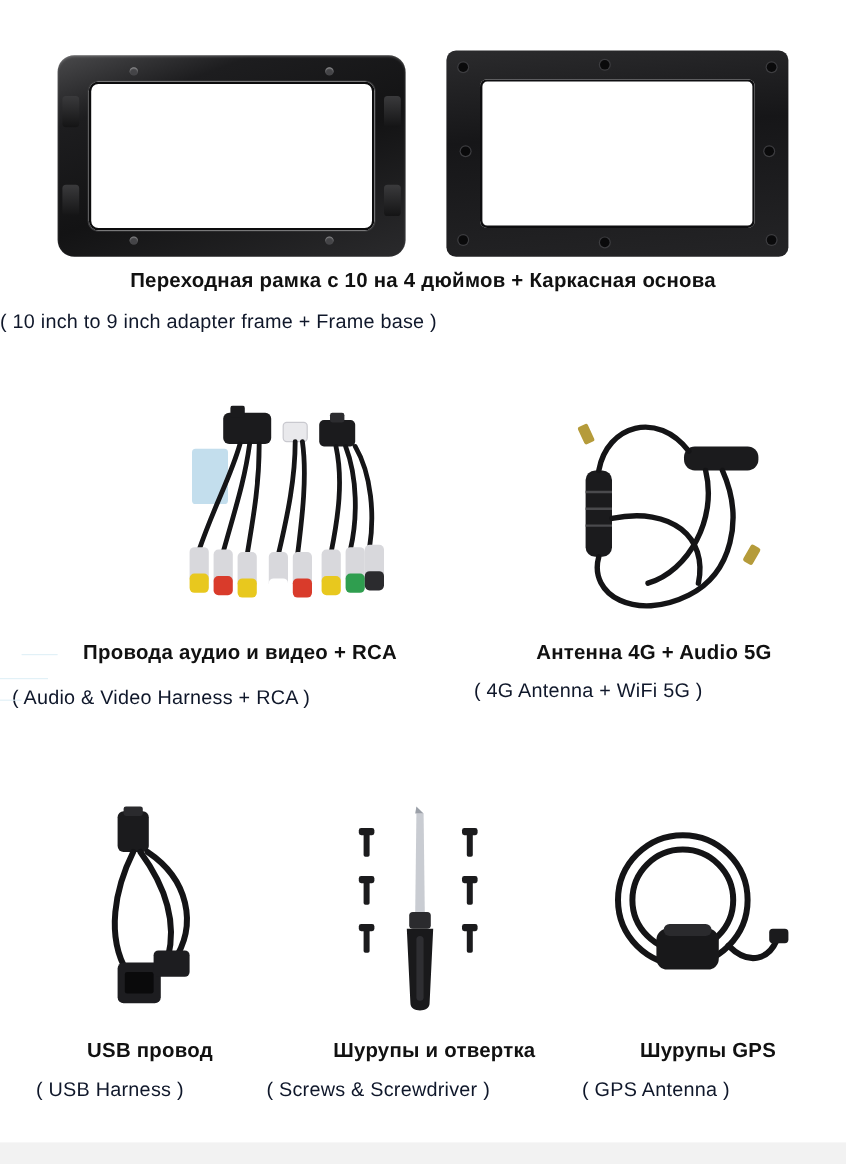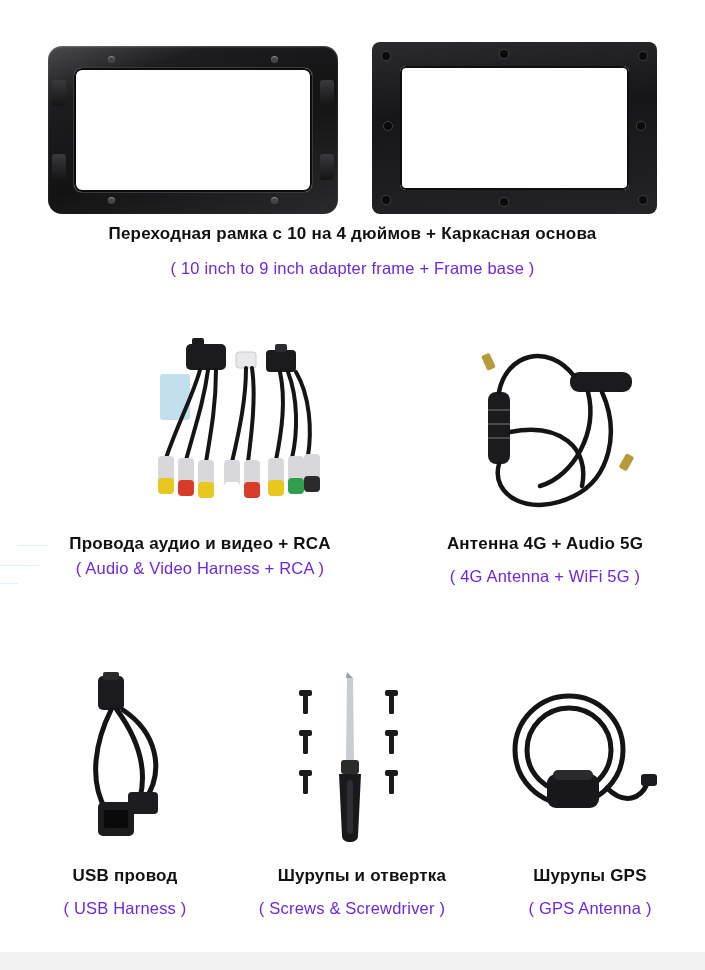--- a/index.html
+++ b/index.html
@@ -28,22 +28,22 @@
     font-weight: bold;
     color: #111111;
     text-align: center;
     letter-spacing: 0.2px;
     line-height: 1.2;
     white-space: nowrap;
   }
   .cap-en {
     font-size: 16.5px;
     font-weight: normal;
-    color: #6d28d9;
-    text-align: center;
+    color: #0f172a;
+    text-align: left;
     letter-spacing: 0.2px;
     line-height: 1.25;
     white-space: nowrap;
   }
 
   
   .section1 {
     position: absolute;
     left: 0; top: 0;
     width: 705px;
@@ -141,21 +141,21 @@
     position: absolute;
     left: 100px; top: 20px;
     width: 250px; height: 190px;
   }
   .ant4g-art {
     position: absolute;
     left: 470px; top: 18px;
     width: 190px; height: 195px;
   }
   .s2-left-ru { position: absolute; left: 10px; top: 216px; width: 380px; }
-  .s2-left-en { position: absolute; left: 10px; top: 240px; width: 380px; }
+  .s2-left-en { position: absolute; left: 10px; top: 254px; width: 380px; }
   .s2-right-ru { position: absolute; left: 395px; top: 216px; width: 300px; }
   .s2-right-en { position: absolute; left: 395px; top: 248px; width: 300px; }
 
   
   .section3 {
     position: absolute;
     left: 0; top: 650px;
     width: 705px; height: 300px;
   }
   .usb-art { position: absolute; left: 70px; top: 20px; width: 150px; height: 185px; }

